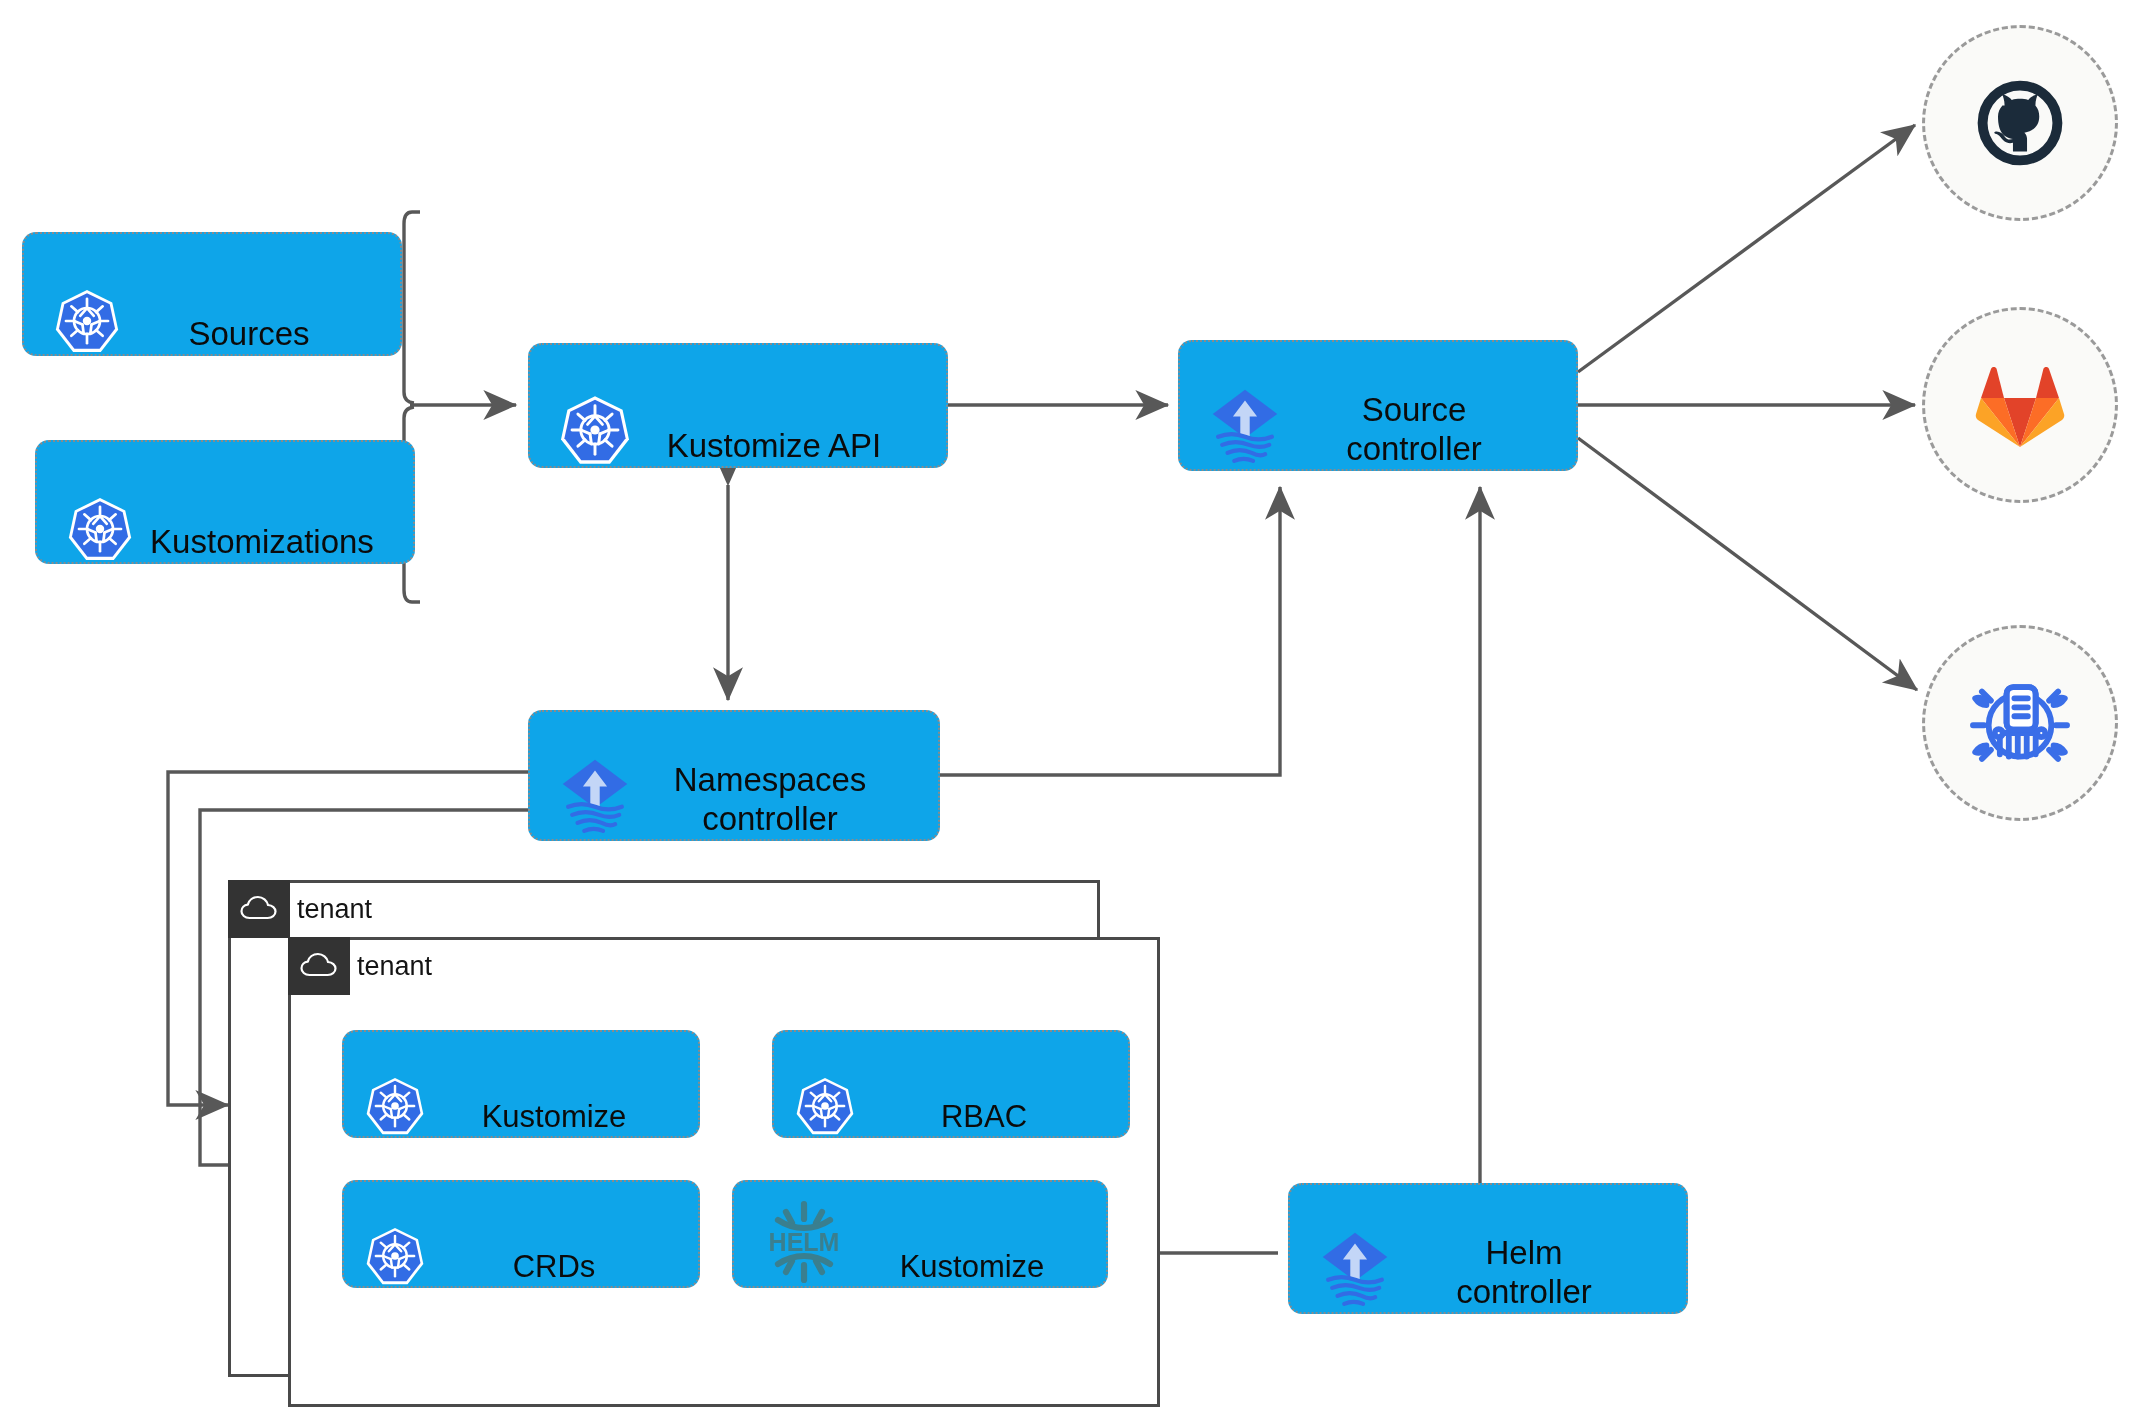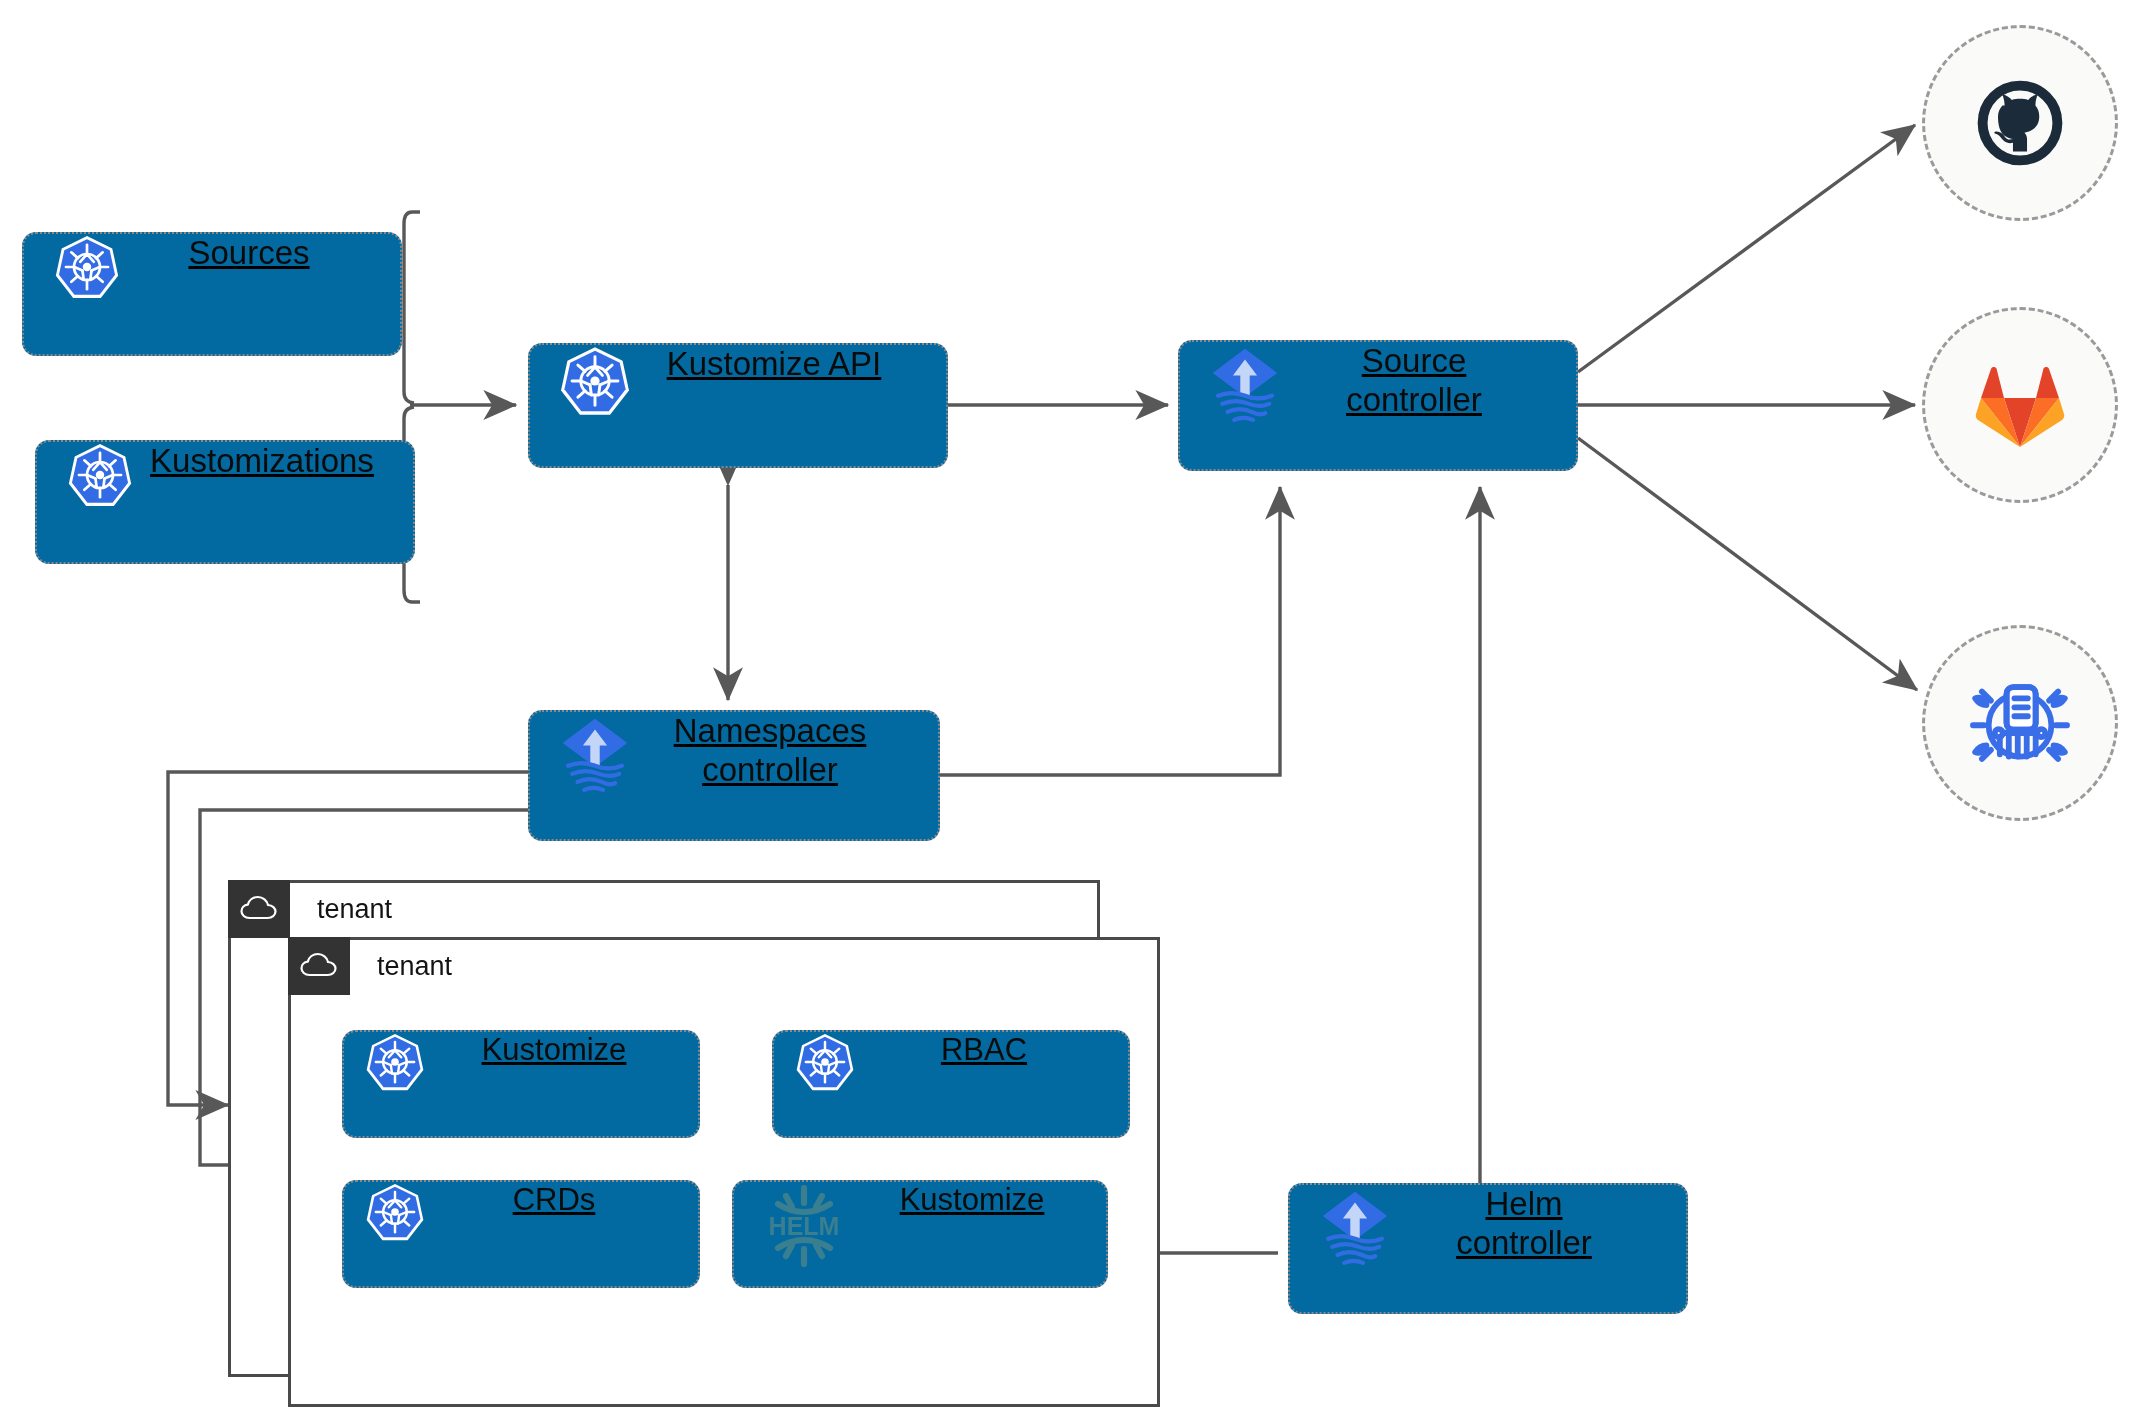--- a/index.html
+++ b/index.html
@@ -1,22 +1,22 @@
 <!DOCTYPE html>
 <html><head>
 <meta charset="utf-8">
 <style>
   html,body{margin:0;padding:0;background:#ffffff;}
   body{font-family:"Liberation Sans",sans-serif;}
   #stage{position:relative;width:2144px;height:1407px;background:#fff;overflow:hidden;}
   svg.edges{position:absolute;left:0;top:0;width:2144px;height:1407px;pointer-events:none;}
 
-  .node{position:absolute;box-sizing:border-box;background:#0369a1;
+  .node{position:absolute;box-sizing:border-box;background:#0ea5e9;
         border:2.5px dotted #8a8a8a;border-radius:14px;
-        display:flex;align-items:flex-start;text-decoration:underline;}
+        display:flex;align-items:flex-end;}
   .node .ico{flex:0 0 auto;display:flex;align-items:center;justify-content:center;}
   .node .lbl{flex:1 1 auto;text-align:center;color:#0b0b0b;line-height:1.18;
              white-space:pre-line;}
 
   .res-node{padding:0 26px;}
   .res-node .ico{width:74px;}
   .res-node .lbl{font-size:33px;}
 
   .ctl-node{padding:0 22px;}
   .ctl-node .ico{width:86px;}
@@ -26,21 +26,21 @@
   .small-node .ico{width:66px;}
   .small-node .lbl{font-size:31px;}
 
   .ext{position:absolute;box-sizing:border-box;border:3px dashed #9a9a9a;
        border-radius:50%;background:#fafaf8;display:flex;align-items:center;justify-content:center;}
 
   .tenant{position:absolute;box-sizing:border-box;background:#ffffff;
           border:3px solid #4a4a4a;}
   .tenant-tab{position:absolute;top:-3px;left:-3px;height:58px;width:62px;
               background:#333333;display:flex;align-items:center;justify-content:center;}
-  .tenant-title{position:absolute;top:-3px;left:70px;height:58px;display:flex;
+  .tenant-title{position:absolute;top:-3px;left:50px;height:58px;display:flex;
                 align-items:center;font-size:27px;color:#141414;padding-left:16px;}
 
   .k8s-svg{display:block;}
 </style>
 </head>
 <body>
 
 <div id="stage">
 
   <svg class="edges" viewBox="0 0 2144 1407">

